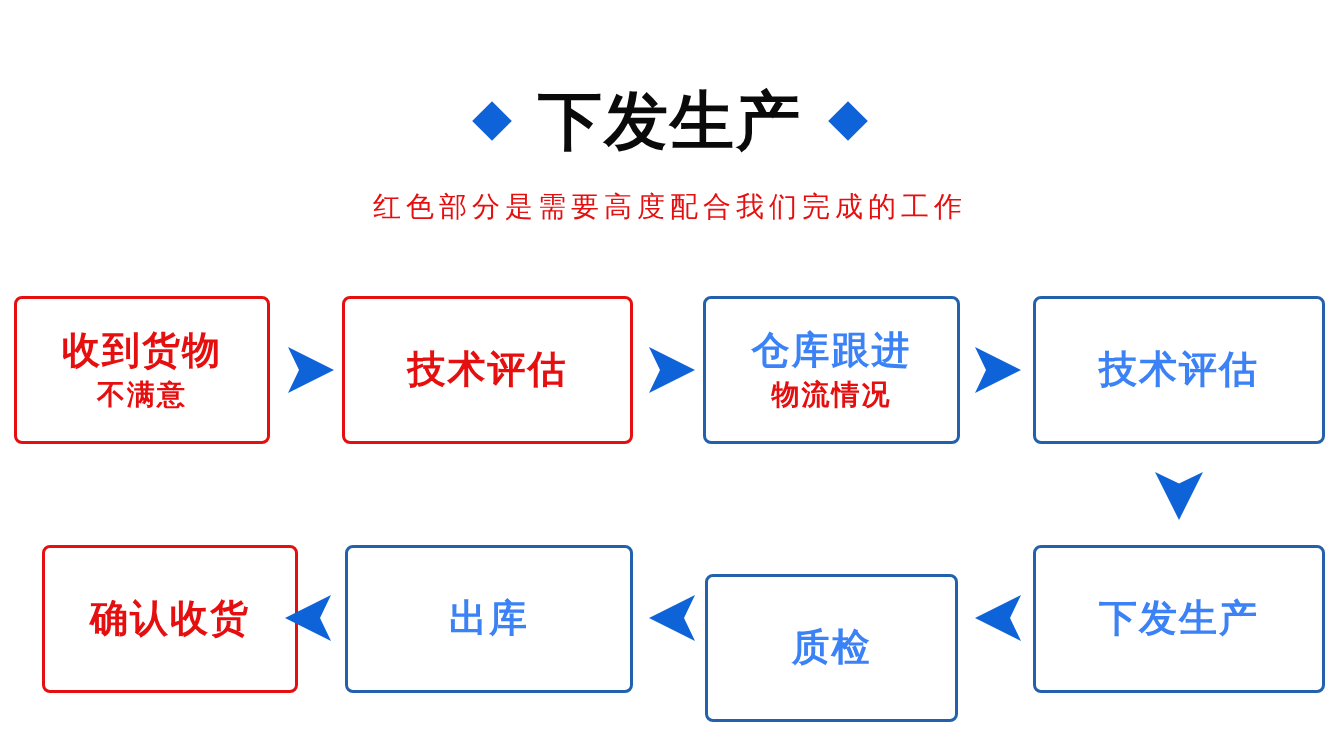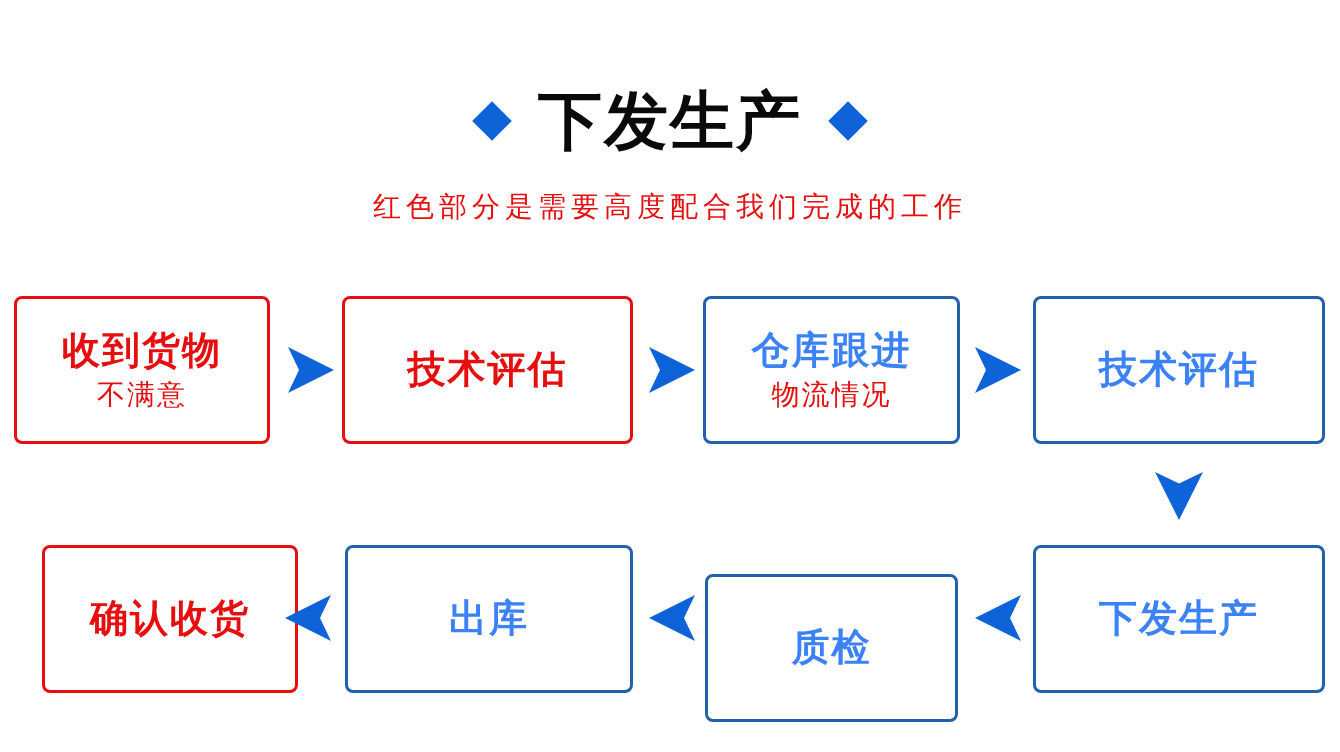--- a/index.html
+++ b/index.html
@@ -74,21 +74,21 @@
     font-size: 38px;
     font-weight: bold;
     color: #3b82f6;
     letter-spacing: 2px;
     line-height: 1.1;
     white-space: nowrap;
   }
   .box.red .label { color: var(--c-red, #e60f0f); }
   .box .sublabel {
     font-size: 28px;
-    font-weight: normal;
+    font-weight: bold;
     color: var(--c-red, #e60f0f);
     letter-spacing: 2px;
     line-height: 1.1;
     white-space: nowrap;
   }
   .box .sublabel:empty { display: none; }
 
   
   .arrow {
     position: absolute;

